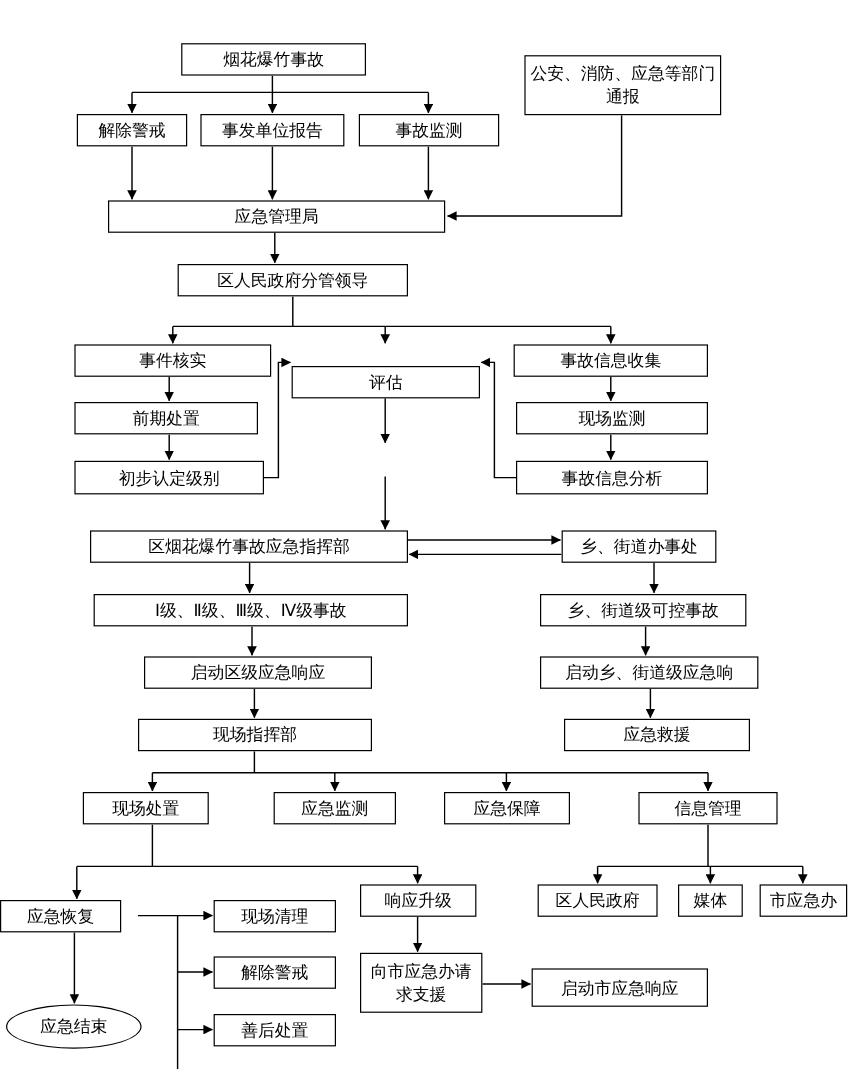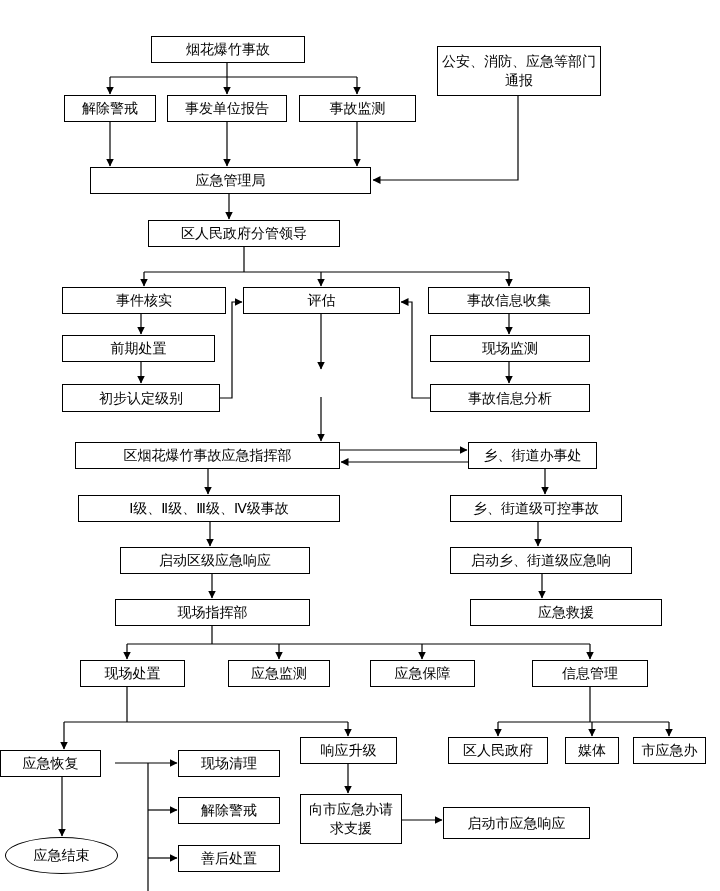--- a/index.html
+++ b/index.html
@@ -95,42 +95,42 @@
   <div class="node" style="left:437px;top:14px;width:164px;height:50px">公安、消防、应急等部门通报</div>
 
   <div class="node" style="left:64px;top:63px;width:92px;height:27px">解除警戒</div>
   <div class="node" style="left:167px;top:63px;width:120px;height:27px">事发单位报告</div>
   <div class="node" style="left:299px;top:63px;width:117px;height:27px">事故监测</div>
 
   <div class="node" style="left:90px;top:135px;width:281px;height:27px">应急管理局</div>
   <div class="node" style="left:148px;top:188px;width:192px;height:27px">区人民政府分管领导</div>
 
   <div class="node" style="left:62px;top:255px;width:164px;height:27px">事件核实</div>
-  <div class="node" style="left:243px;top:255px;width:157px;height:27px">评估</div>
+  <div class="node" style="left:243px;top:273px;width:157px;height:27px">评估</div>
   <div class="node" style="left:428px;top:255px;width:162px;height:27px">事故信息收集</div>
 
   <div class="node" style="left:62px;top:303px;width:153px;height:27px">前期处置</div>
   <div class="node" style="left:430px;top:303px;width:160px;height:27px">现场监测</div>
 
   <div class="node" style="left:62px;top:352px;width:158px;height:28px">初步认定级别</div>
   <div class="node" style="left:430px;top:352px;width:160px;height:28px">事故信息分析</div>
 
   <div class="node" style="left:75px;top:410px;width:265px;height:27px">区烟花爆竹事故应急指挥部</div>
   <div class="node" style="left:468px;top:410px;width:129px;height:27px">乡、街道办事处</div>
 
   <div class="node" style="left:78px;top:463px;width:262px;height:27px">Ⅰ级、Ⅱ级、Ⅲ级、Ⅳ级事故</div>
   <div class="node" style="left:450px;top:463px;width:172px;height:27px">乡、街道级可控事故</div>
 
   <div class="node" style="left:120px;top:515px;width:190px;height:27px">启动区级应急响应</div>
   <div class="node" style="left:450px;top:515px;width:182px;height:27px">启动乡、街道级应急响</div>
 
   <div class="node" style="left:115px;top:567px;width:195px;height:27px">现场指挥部</div>
-  <div class="node" style="left:470px;top:567px;width:192px;height:27px">应急救援</div>
+  <div class="node" style="left:470px;top:567px;width:155px;height:27px">应急救援</div>
 
-  <div class="node" style="left:80px;top:628px;width:105px;height:27px">现场处置</div>
+  <div class="node" style="left:69px;top:628px;width:105px;height:27px">现场处置</div>
   <div class="node" style="left:228px;top:628px;width:102px;height:27px">应急监测</div>
   <div class="node" style="left:370px;top:628px;width:105px;height:27px">应急保障</div>
   <div class="node" style="left:532px;top:628px;width:116px;height:27px">信息管理</div>
 
   <div class="node" style="left:0;top:718px;width:101px;height:27px">应急恢复</div>
   <div class="node" style="left:178px;top:718px;width:102px;height:27px">现场清理</div>
   <div class="node" style="left:300px;top:705px;width:97px;height:27px">响应升级</div>
   <div class="node" style="left:448px;top:705px;width:100px;height:27px">区人民政府</div>
   <div class="node" style="left:565px;top:705px;width:54px;height:27px">媒体</div>
   <div class="node" style="left:633px;top:705px;width:73px;height:27px">市应急办</div>

